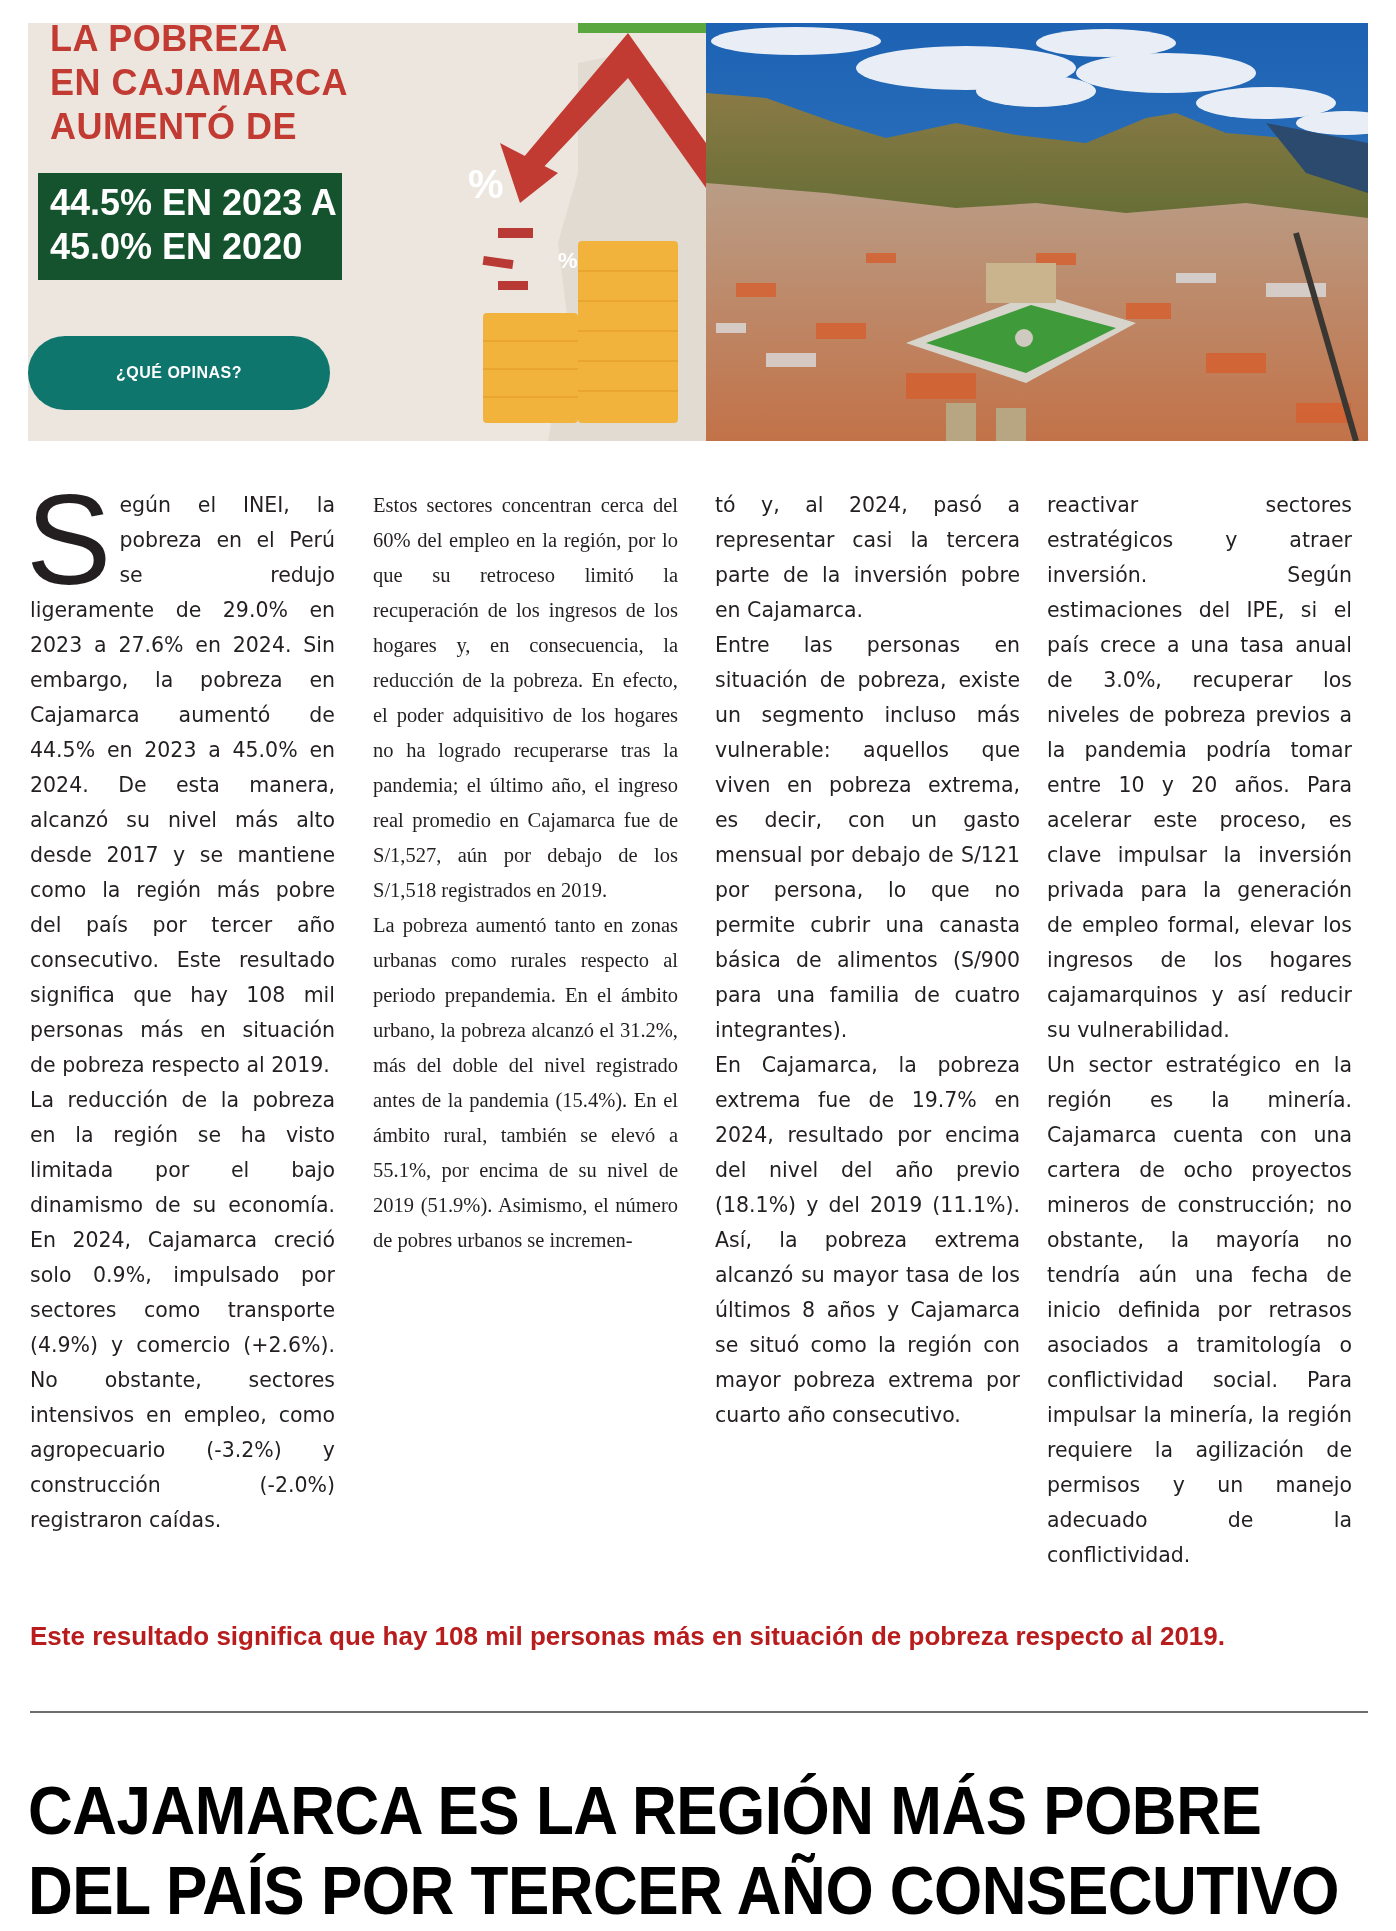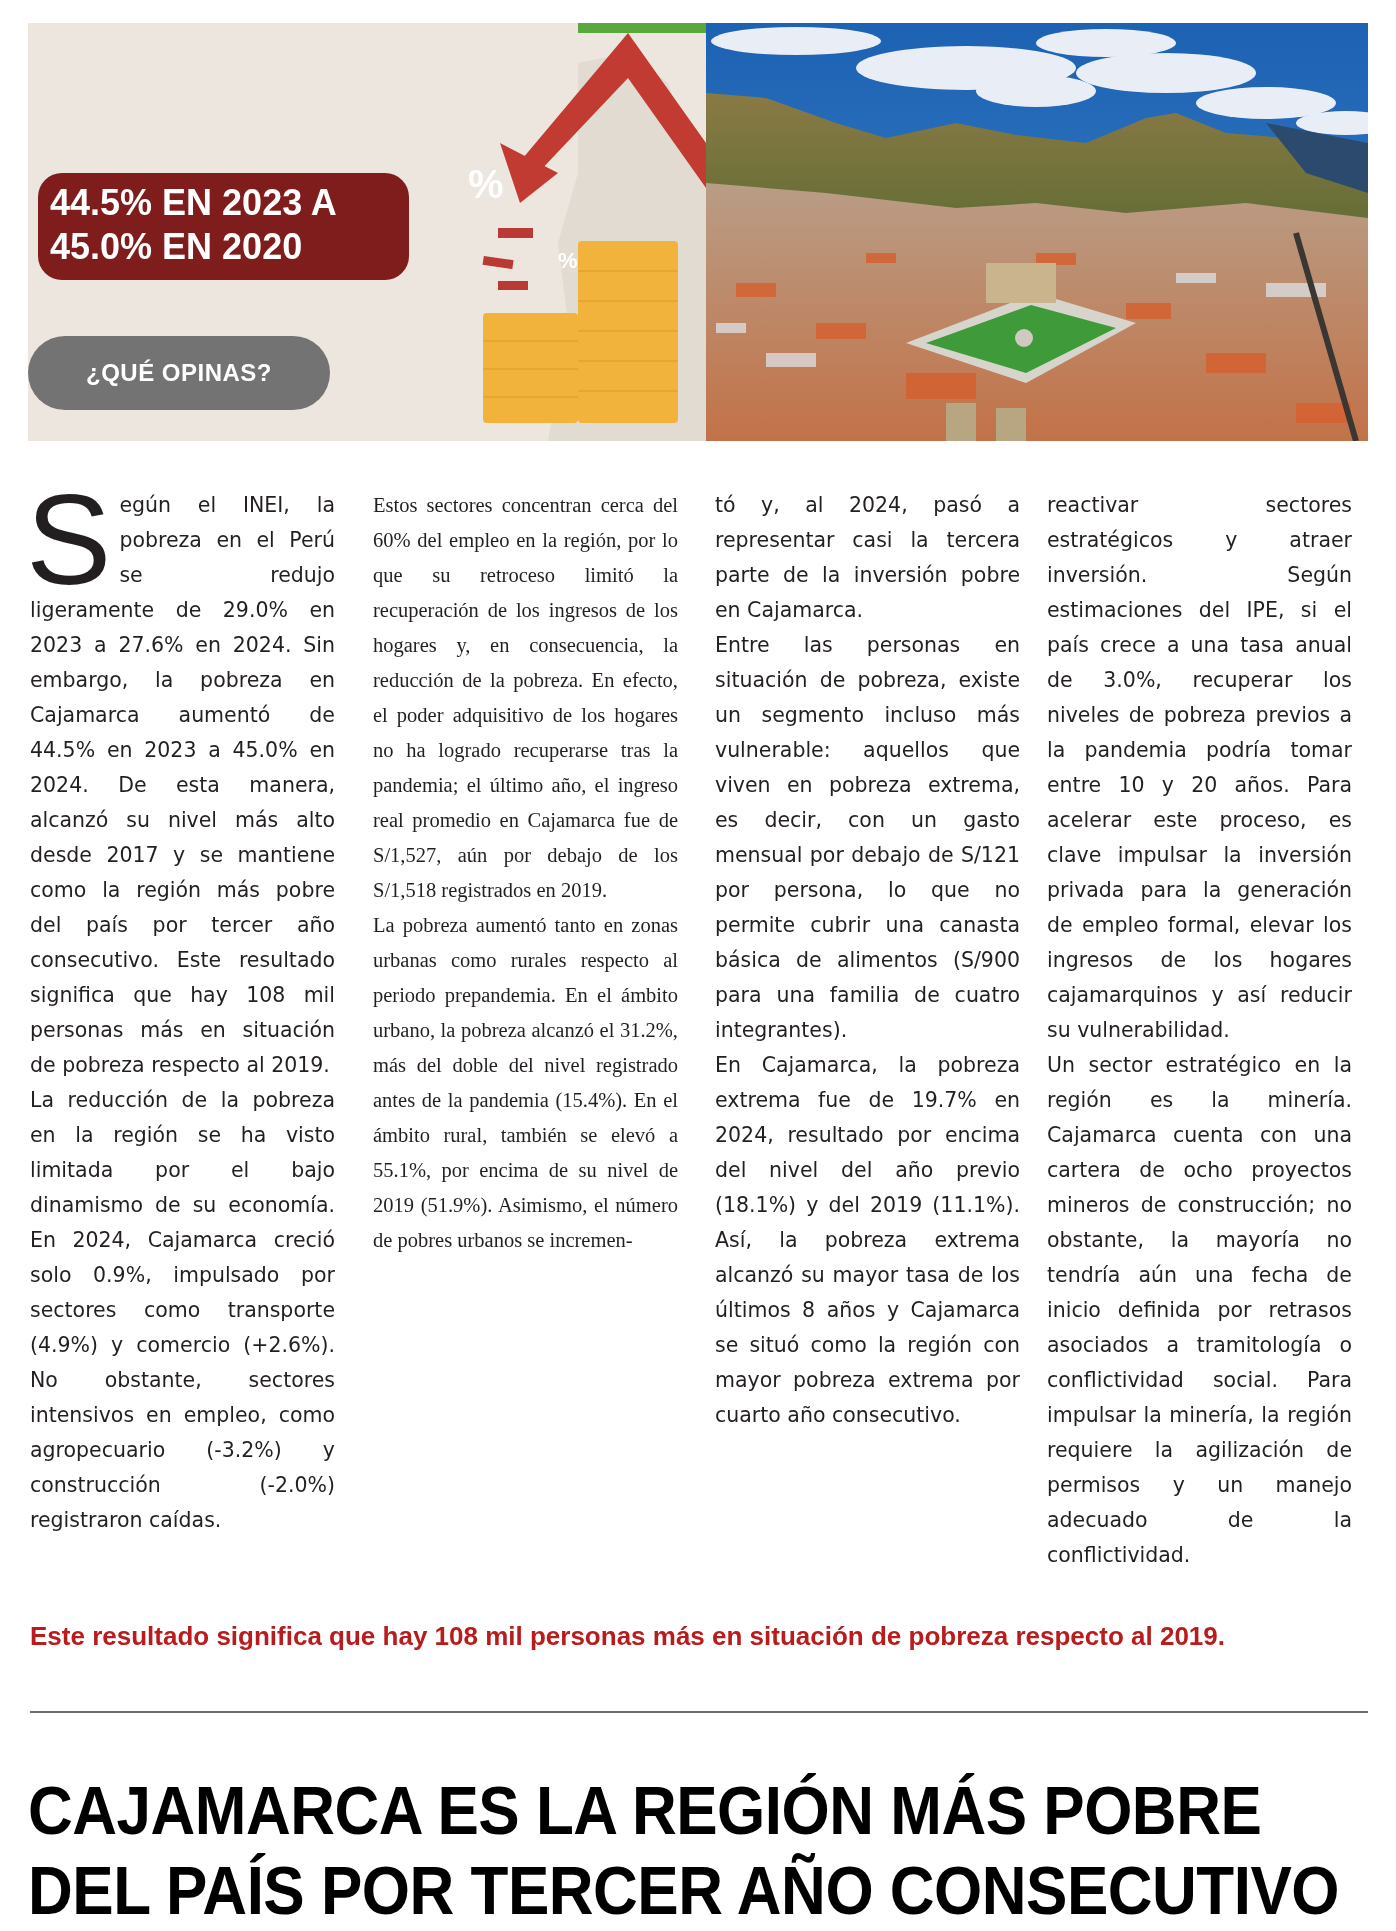--- a/index.html
+++ b/index.html
@@ -2,23 +2,23 @@
 <html><head>
 <meta charset="utf-8">
 <style>
   html, body { margin: 0; padding: 0; background: #ffffff; }
   body { width: 1396px; height: 1931px; position: relative; overflow: hidden; font-family: "DejaVu Sans", sans-serif; color: #231f20; }
 
   
   .banner { position: absolute; left: 28px; top: 23px; width: 1340px; height: 418px; }
   .promo { position: absolute; left: 0; top: 0; width: 678px; height: 418px; background: #ece6df; overflow: hidden; }
   .promo-headline { position: absolute; left: 22px; top: -6px; font-family: "Liberation Sans", sans-serif; font-weight: bold; font-size: 36px; line-height: 44px; color: #c23b33; letter-spacing: 0.5px; }
-  .promo-box { position: absolute; left: 10px; top: 150px; width: 371px; height: 107px; background: #7f1d1d; border-radius: 24px; }
+  .promo-box { position: absolute; left: 10px; top: 150px; width: 304px; height: 107px; background: #14532d; }
   .promo-box-text { position: absolute; left: 12px; top: 8px; font-family: "Liberation Sans", sans-serif; font-weight: bold; font-size: 36px; line-height: 44px; color: #ffffff; }
-  .promo-btn { position: absolute; left: 0; top: 313px; width: 302px; height: 74px; border-radius: 37px; background: #737373; color: #fff; font-family: "Liberation Sans", sans-serif; font-weight: bold; font-size: 24px; display: flex; align-items: center; justify-content: center; letter-spacing: 0.5px; }
+  .promo-btn { position: absolute; left: 0; top: 313px; width: 302px; height: 74px; border-radius: 37px; background: #0f766e; color: #fff; font-family: "Liberation Sans", sans-serif; font-weight: bold; font-size: 16px; display: flex; align-items: center; justify-content: center; letter-spacing: 0.5px; }
   .promo-art { position: absolute; left: 400px; top: 0; width: 278px; height: 418px; }
   .photo { position: absolute; left: 678px; top: 0; width: 662px; height: 418px; overflow: hidden; }
 
   
   .article { position: absolute; left: 30px; top: 488px; width: 1338px; height: 1090px; }
   .col { position: absolute; top: 0; width: 305px; font-family: "DejaVu Sans", sans-serif; font-size: 20.5px; line-height: 35px; text-align: justify; color: #231f20; hyphens: manual; }
   .col p { margin: 0; }
   .col1 { left: 0; }
   .col2 { left: 343px; font-family: Liberation Serif, serif; }
   .col3 { left: 685px; }
@@ -30,20 +30,25 @@
   .divider { position: absolute; left: 30px; top: 1711px; width: 1338px; height: 2px; background: #6d6d6d; }
 
   
   .headline { position: absolute; left: 28px; top: 1770px; width: 1345px; font-family: "Liberation Sans", sans-serif; font-weight: bold; font-size: 62px; line-height: 72px; color: #000; transform: scaleY(1.12); transform-origin: top left; letter-spacing: -0.5px; }
 </style>
 </head>
 <body>
 
 <div class="banner">
   <div class="promo">
+    <div class="promo-headline">
+      <div>LA POBREZA</div>
+      <div>EN CAJAMARCA</div>
+      <div>AUMENTÓ DE</div>
+    </div>
     <div class="promo-box">
       <div class="promo-box-text">
         <div>44.5% EN 2023 A</div>
         <div>45.0% EN 2020</div>
       </div>
     </div>
     <div class="promo-btn">¿QUÉ OPINAS?</div>
 
     <svg class="promo-art" viewBox="0 0 278 418">
 

